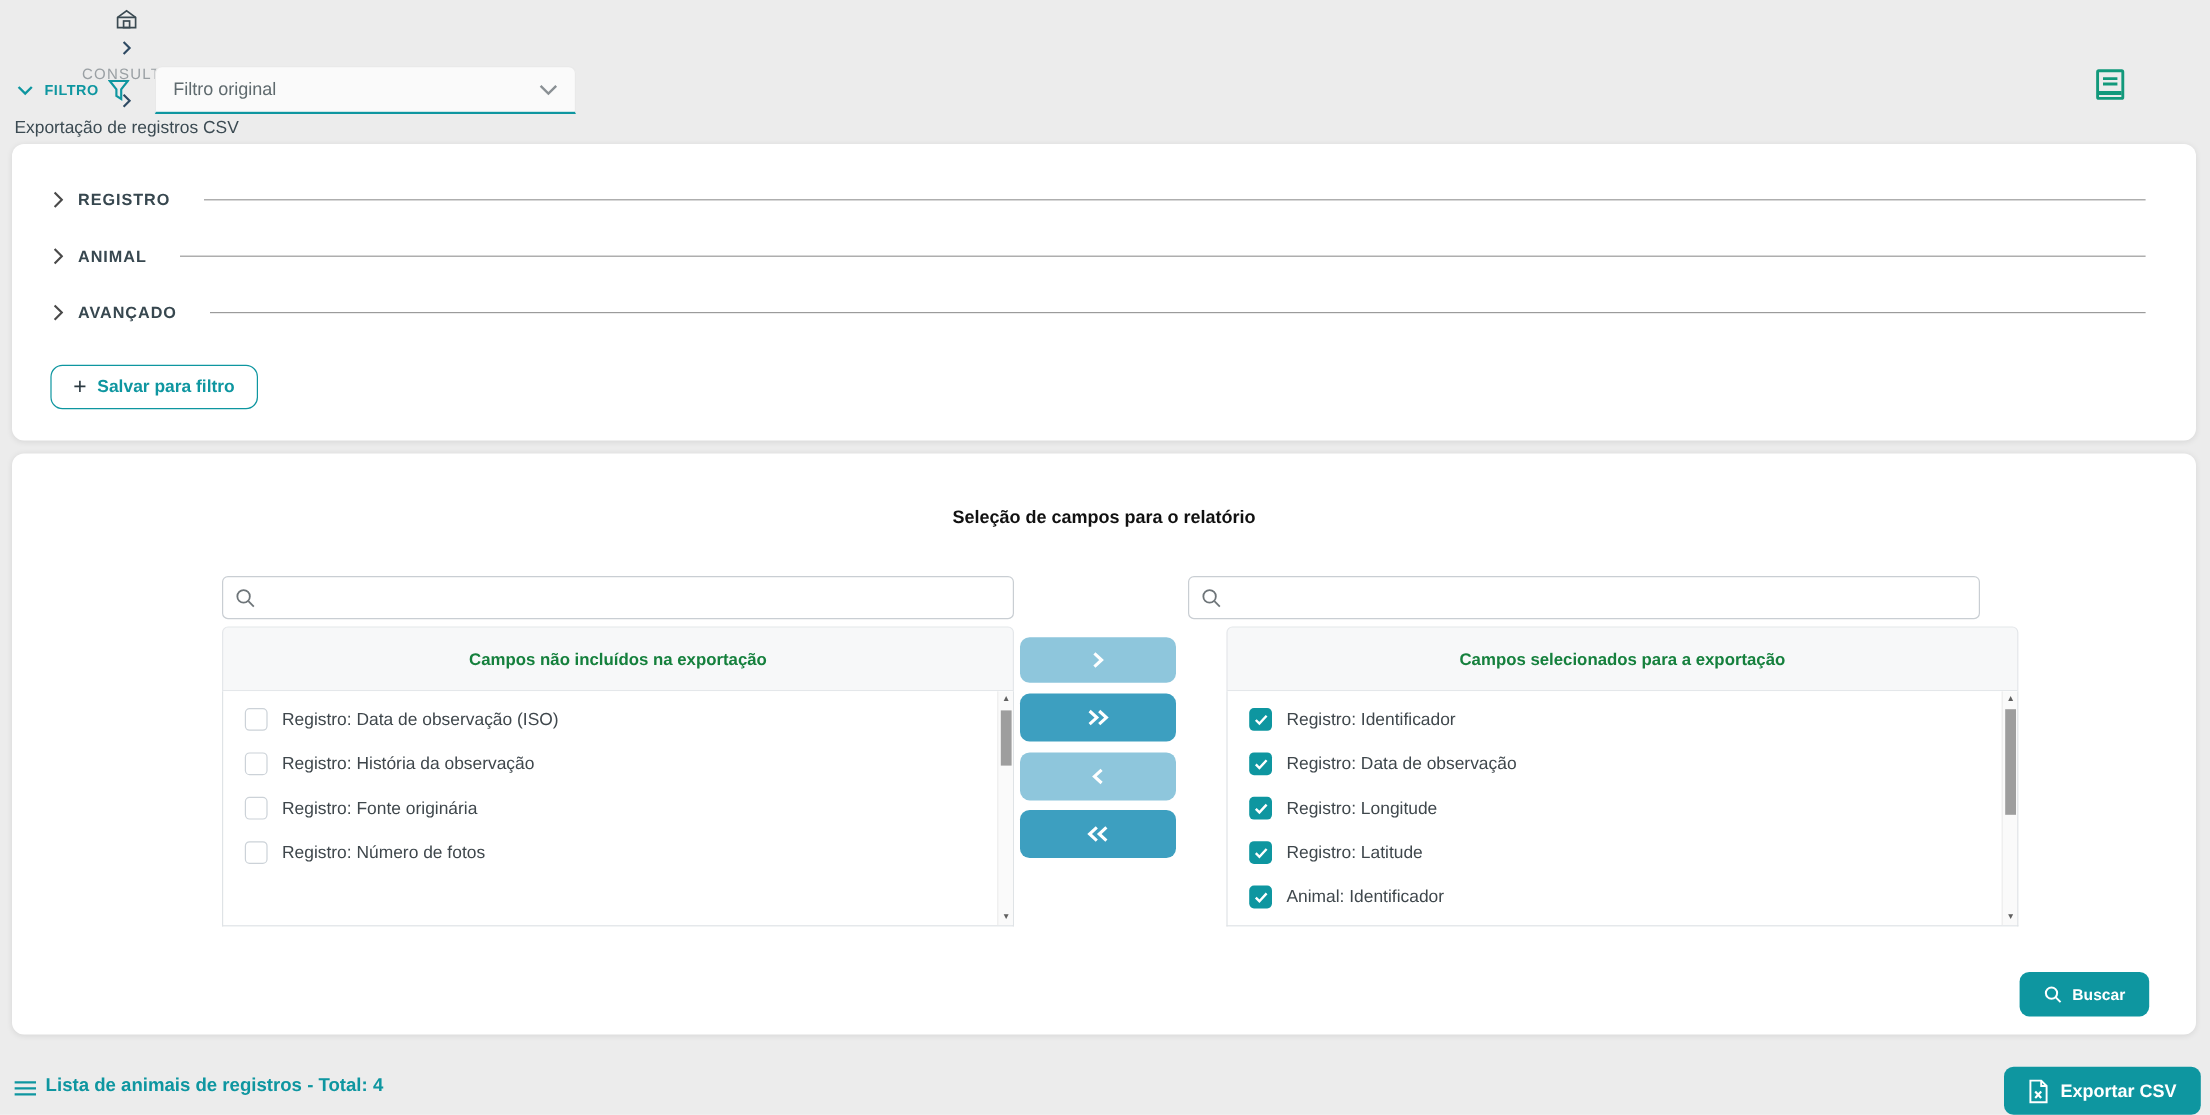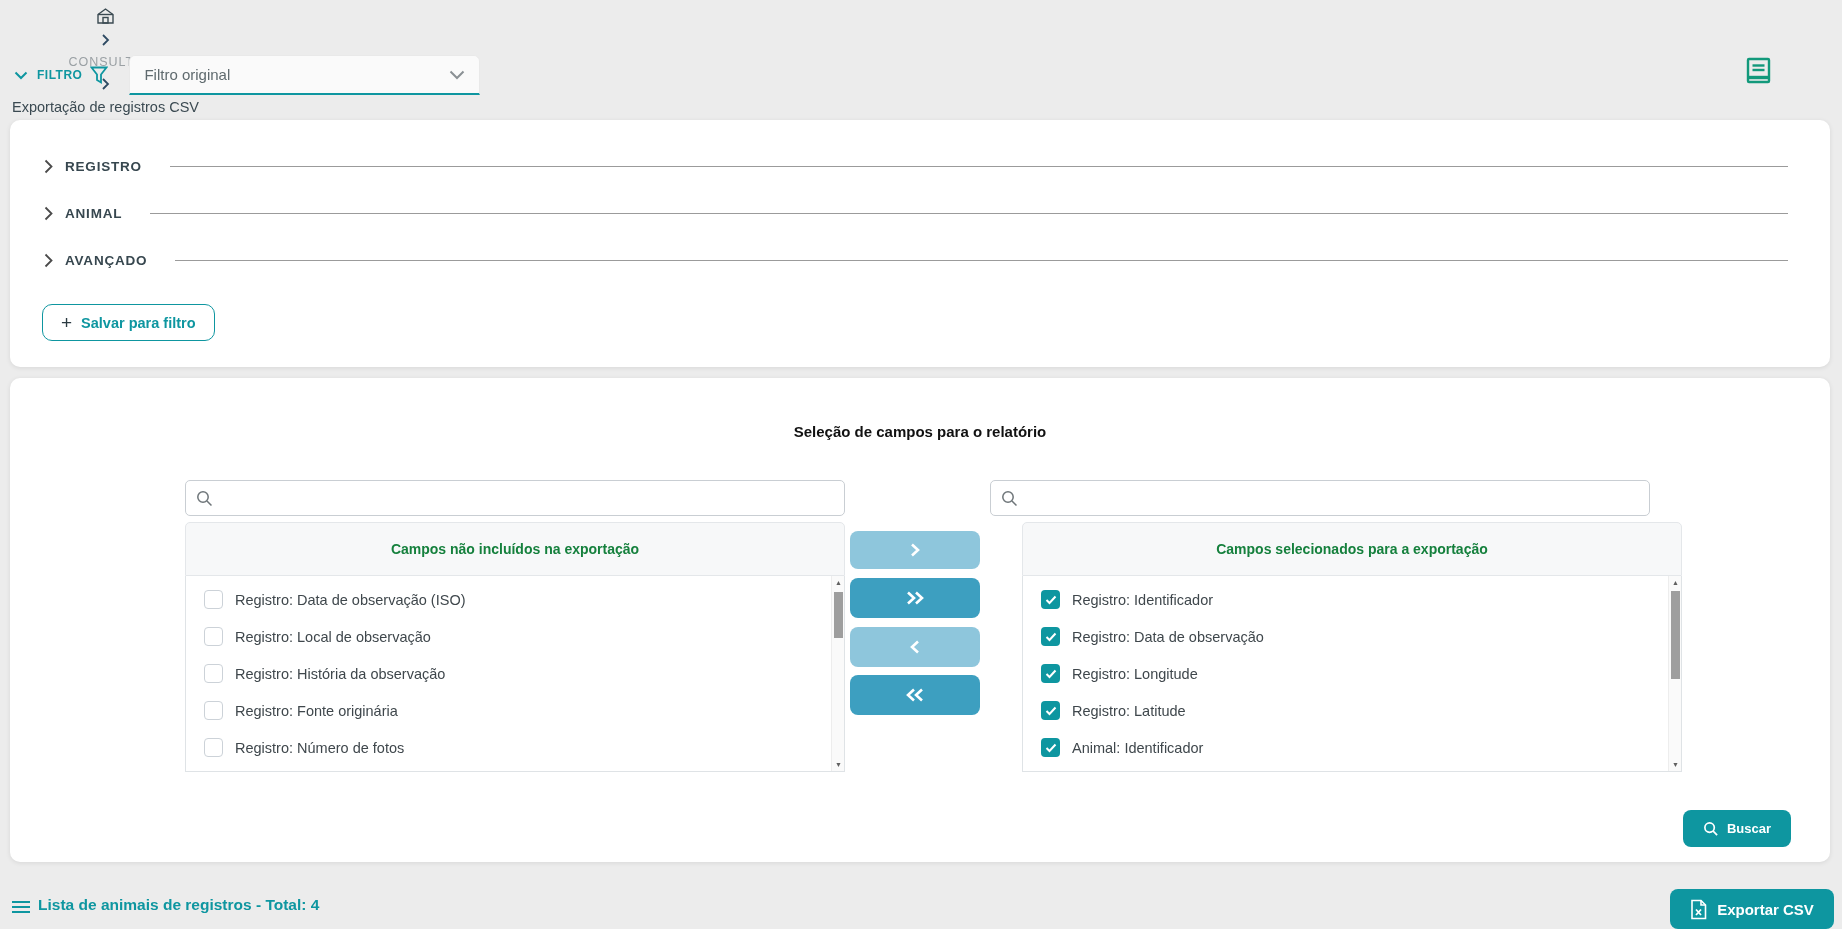--- a/index.html
+++ b/index.html
@@ -210,24 +210,20 @@
 
   <div class="panel-head panel-left">Campos não incluídos na exportação</div>
   <div class="panel-body panel-left">
     <div class="list-rows">
       <div class="list-row">
         <span class="cbx unchecked"></span>
         <span class="lbl">Registro: Data de observação (ISO)</span>
       </div>
       <div class="list-row">
         <span class="cbx unchecked"></span>
-        <span class="lbl">Registro: Local de observação</span>
-      </div>
-      <div class="list-row">
-        <span class="cbx unchecked"></span>
         <span class="lbl">Registro: História da observação</span>
       </div>
       <div class="list-row">
         <span class="cbx unchecked"></span>
         <span class="lbl">Registro: Fonte originária</span>
       </div>
       <div class="list-row">
         <span class="cbx unchecked"></span>
         <span class="lbl">Registro: Número de fotos</span>
       </div>

